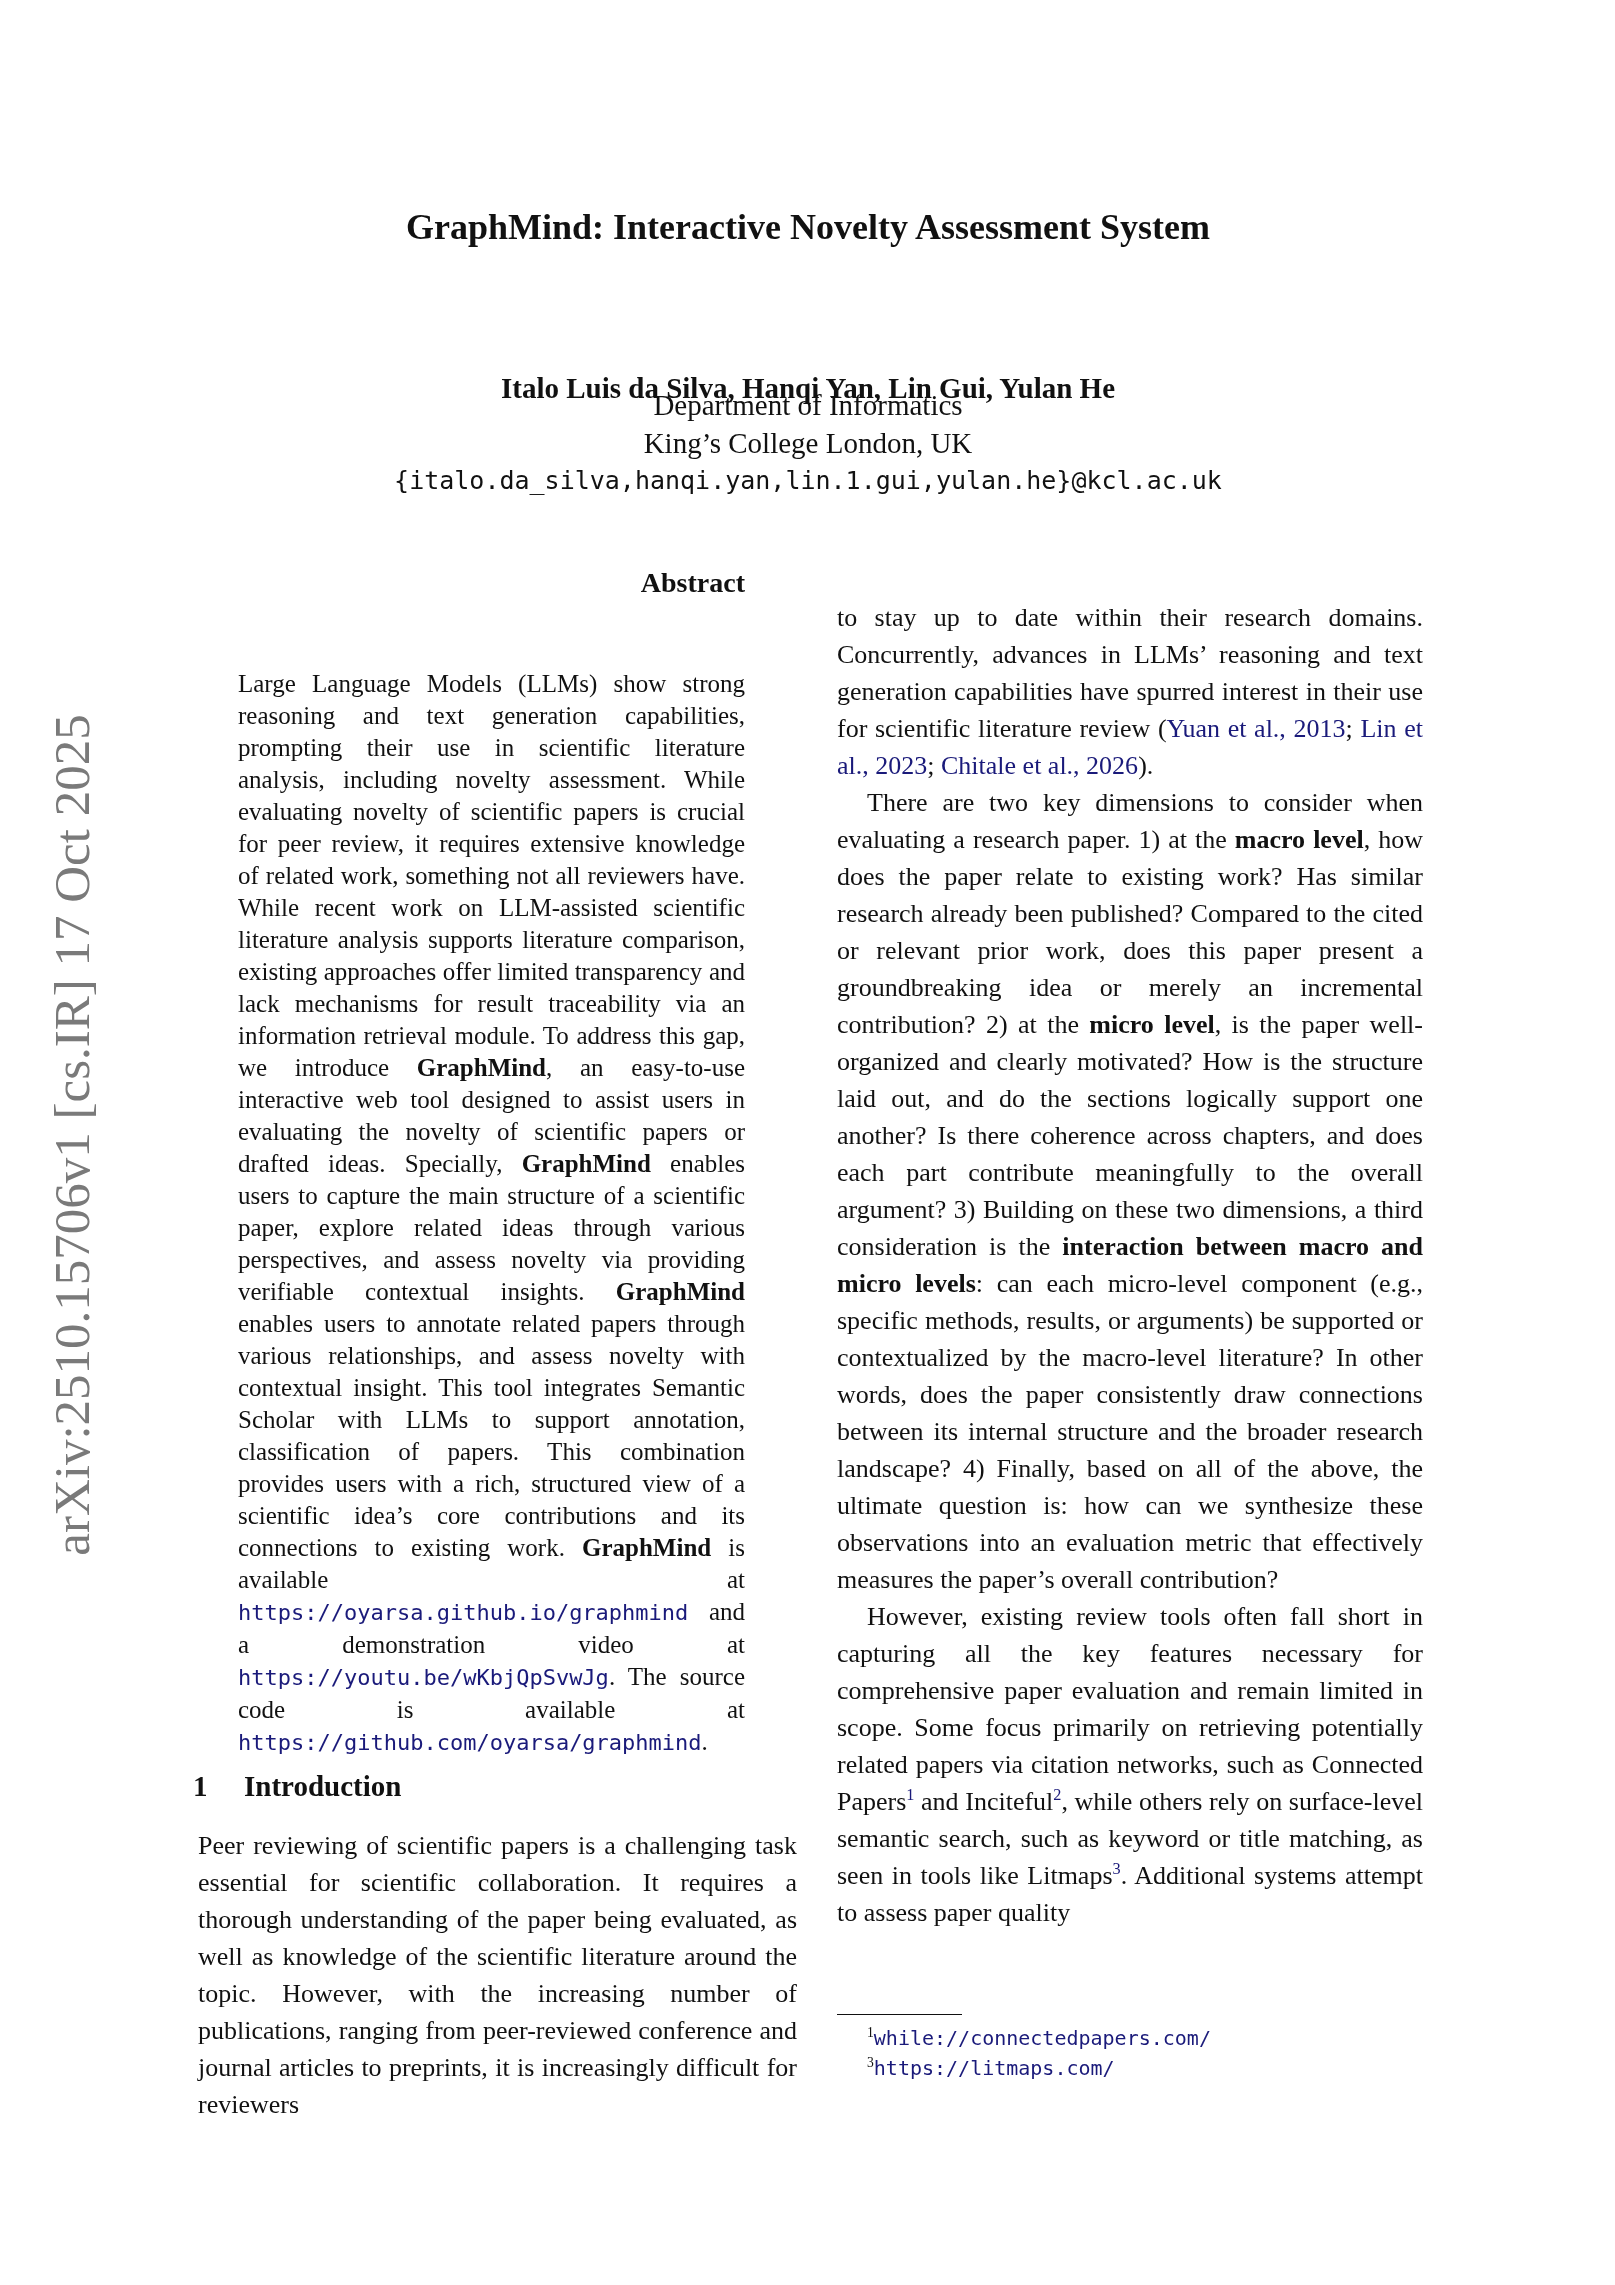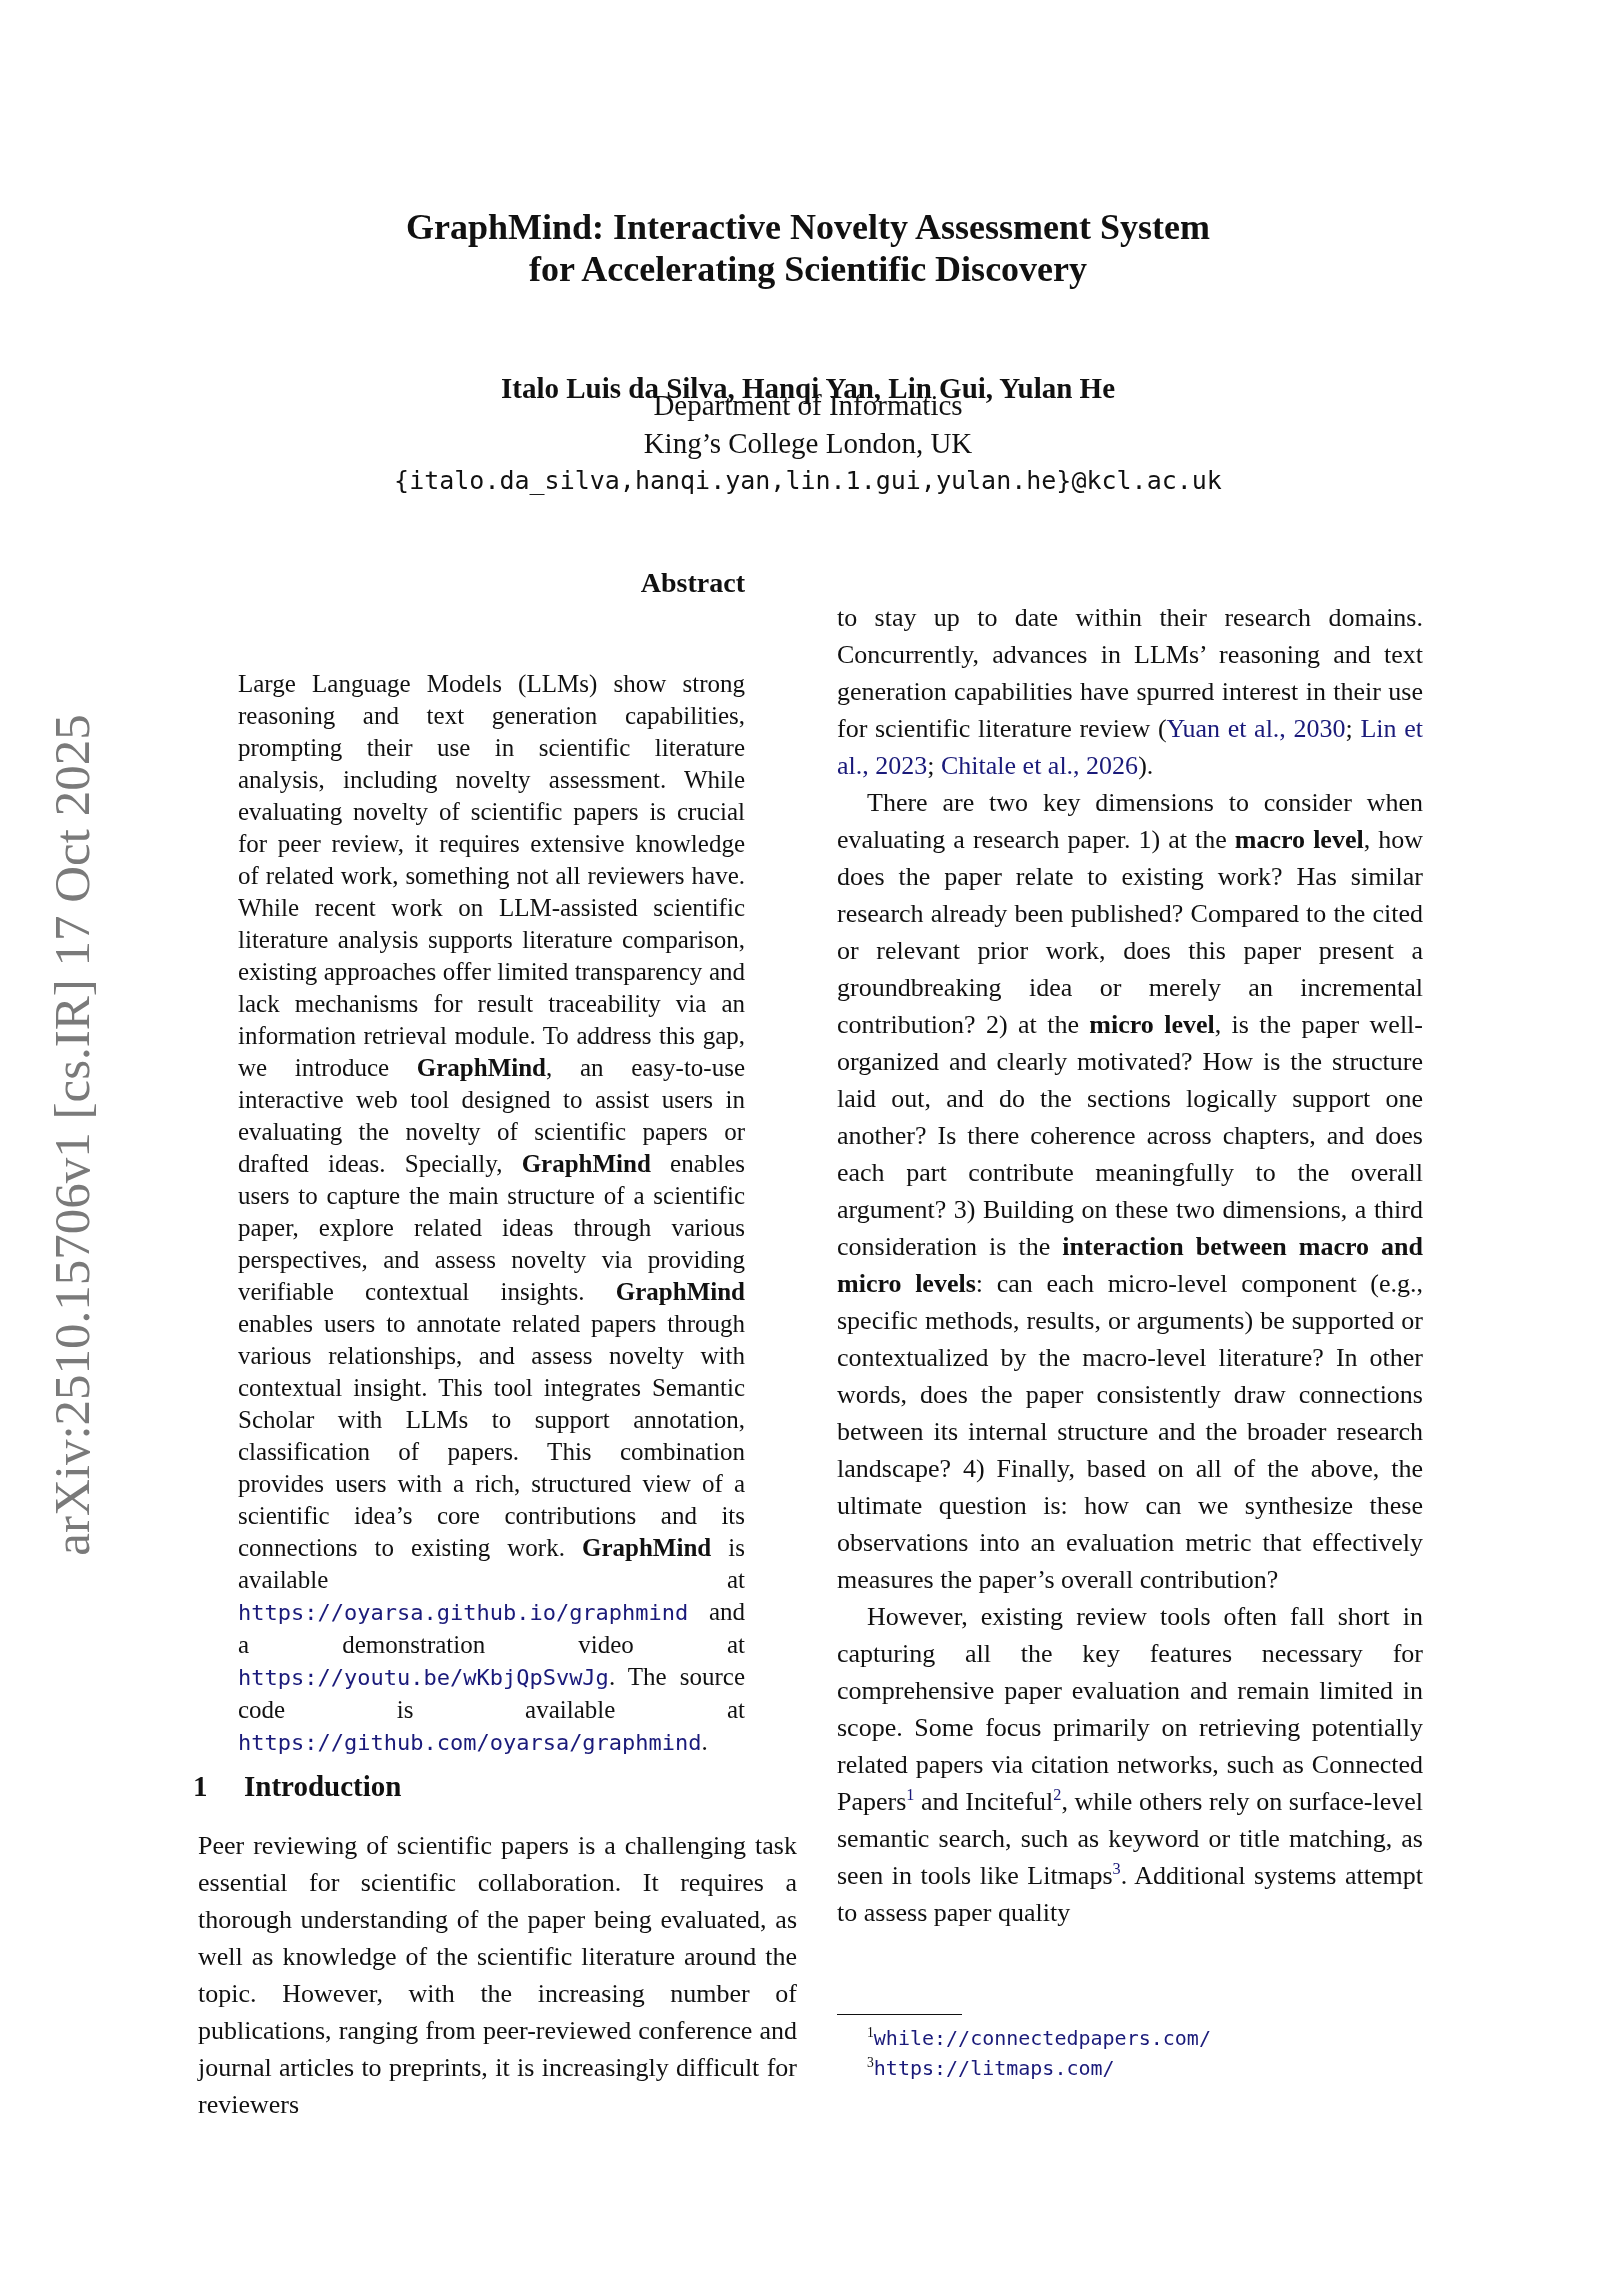--- a/index.html
+++ b/index.html
@@ -34,39 +34,38 @@
   .footnotes .fnnum { font-size:13.6px; vertical-align:super; line-height:0; color:#111; }
   .footnotes .link { font-size:20px; }
 </style>
 </head>
 <body>
 
 <div class="abs stamp">arXiv:2510.15706v1  [cs.IR]  17 Oct 2025</div>
 
 <div class="abs title">
   <div>GraphMind: Interactive Novelty Assessment System</div>
-  <div>for Accelerating Scientific Discovery</div>
 </div>
 <div class="abs authors">Italo Luis da Silva, Hanqi Yan, Lin Gui, Yulan He</div>
 <div class="abs affil" style="top:387px;">Department of Informatics</div>
 <div class="abs affil" style="top:425px;">King’s College London, UK</div>
 <div class="abs email">{italo.da_silva,hanqi.yan,lin.1.gui,yulan.he}@kcl.ac.uk</div>
 
 <div class="abs abstract-head">Abstract</div>
 <div class="abs abstract col">
   <span>Large Language Models (LLMs) show strong reasoning and text generation capabilities, prompting their use in scientific literature analysis, including novelty assessment. While evaluating novelty of scientific papers is crucial for peer review, it requires extensive knowledge of related work, something not all reviewers have. While recent work on LLM-assisted scientific literature analysis supports literature comparison, existing approaches offer limited transparency and lack mechanisms for result traceability via an information retrieval module. To address this gap, we introduce </span><b>GraphMind</b><span>, an easy-to-use interactive web tool designed to assist users in evaluating the novelty of scientific papers or drafted ideas. Specially, </span><b>GraphMind</b><span> enables users to capture the main structure of a scientific paper, explore related ideas through various perspectives, and assess novelty via providing verifiable contextual insights. </span><b>GraphMind</b><span> enables users to annotate related papers through various relationships, and assess novelty with contextual insight. This tool integrates Semantic Scholar with LLMs to support annotation, classification of papers. This combination provides users with a rich, structured view of a scientific idea’s core contributions and its connections to existing work. </span><b>GraphMind</b><span> is available at </span><a class="link">https://oyarsa.github.io/graphmind</a><span> and a demonstration video at </span><a class="link">https://youtu.be/wKbjQpSvwJg</a><span>. The source code is available at </span><a class="link">https://github.com/oyarsa/graphmind</a><span>.</span>
 </div>
 
 <div class="abs intro-head">
   <span class="num">1</span><span>Introduction</span>
 </div>
 <div class="abs left-col intro col">Peer reviewing of scientific papers is a challenging task essential for scientific collaboration.  It requires a thorough understanding of the paper being evaluated, as well as knowledge of the scientific literature around the topic. However, with the increasing number of publications, ranging from peer-reviewed conference and journal articles to preprints, it is increasingly difficult for reviewers</div>
 
 <div class="abs right-col col" style="top:599px;">
-  <p class="p"><span>to stay up to date within their research domains. Concurrently, advances in LLMs’ reasoning and text generation capabilities have spurred interest in their use for scientific literature review (</span><a class="cite">Yuan et al., 2030</a>; <a class="cite">Lin et al., 2023</a>; <a class="cite">Chitale et al., 2026</a><span>).</span></p>
+  <p class="p"><span>to stay up to date within their research domains. Concurrently, advances in LLMs’ reasoning and text generation capabilities have spurred interest in their use for scientific literature review (</span><a class="cite">Yuan et al., 2013</a>; <a class="cite">Lin et al., 2023</a>; <a class="cite">Chitale et al., 2026</a><span>).</span></p>
   <p class="p p-indent"><span>There are two key dimensions to consider when evaluating a research paper. 1) at the </span><b>macro level</b><span>, how does the paper relate to existing work? Has similar research already been published?  Compared to the cited or relevant prior work, does this paper present a groundbreaking idea or merely an incremental contribution? 2) at the </span><b>micro level</b><span>, is the paper well-organized and clearly motivated? How is the structure laid out, and do the sections logically support one another?  Is there coherence across chapters, and does each part contribute meaningfully to the overall argument? 3) Building on these two dimensions, a third consideration is the </span><b>interaction between macro and micro levels</b><span>: can each micro-level component (e.g., specific methods, results, or arguments) be supported or contextualized by the macro-level literature? In other words, does the paper consistently draw connections between its internal structure and the broader research landscape? 4) Finally, based on all of the above, the ultimate question is: how can we synthesize these observations into an evaluation metric that effectively measures the paper’s overall contribution?</span></p>
   <p class="p p-indent"><span>However, existing review tools often fall short in capturing all the key features necessary for comprehensive paper evaluation and remain limited in scope. Some focus primarily on retrieving potentially related papers via citation networks, such as Connected Papers</span><a class="sup">1</a><span> and Inciteful</span><a class="sup">2</a><span>, while others rely on surface-level semantic search, such as keyword or title matching, as seen in tools like Litmaps</span><a class="sup">3</a><span>. Additional systems attempt to assess paper quality</span></p>
 </div>
 
 <div class="abs fn-rule"></div>
 <div class="abs footnotes">
   <div class="fn"><span class="fnnum">1</span><a class="link">while://connectedpapers.com/</a></div>
   <div class="fn"><span class="fnnum">3</span><a class="link">https://litmaps.com/</a></div>
 </div>
 

